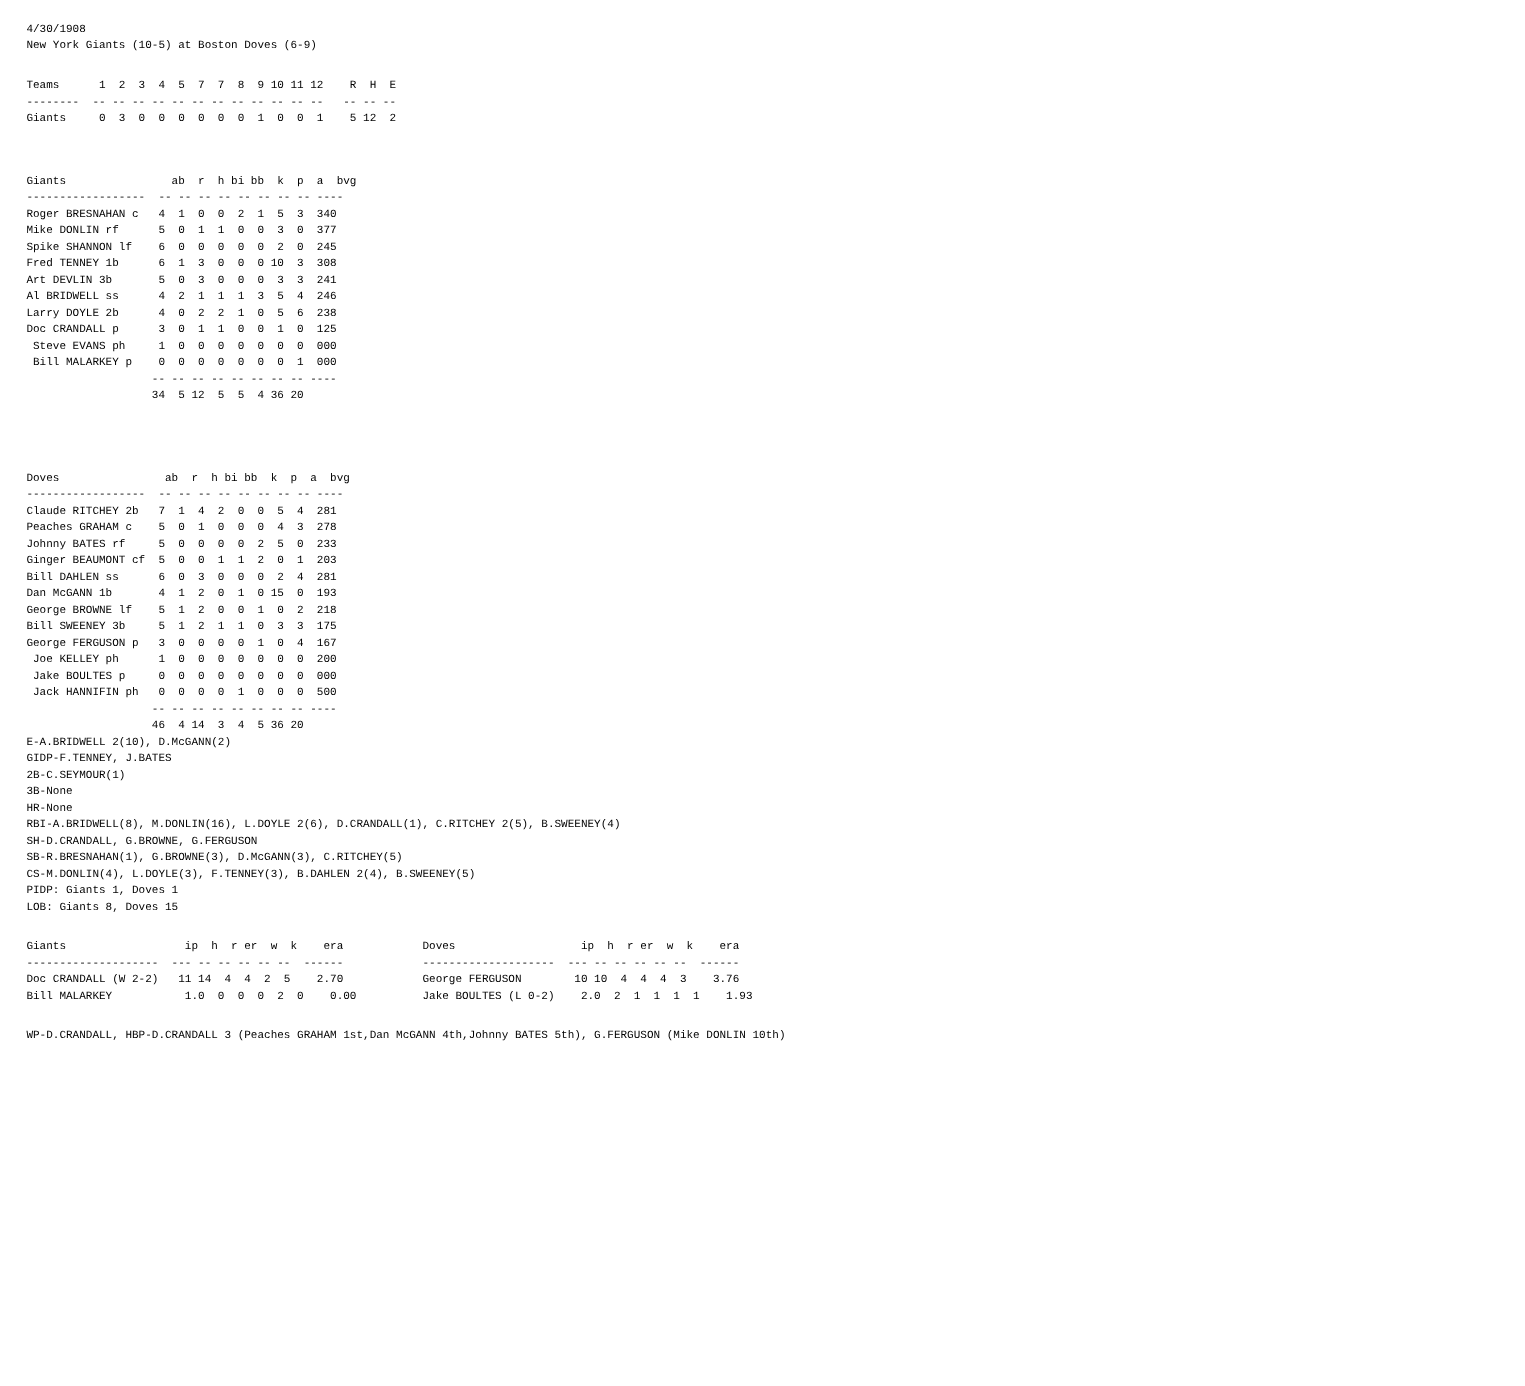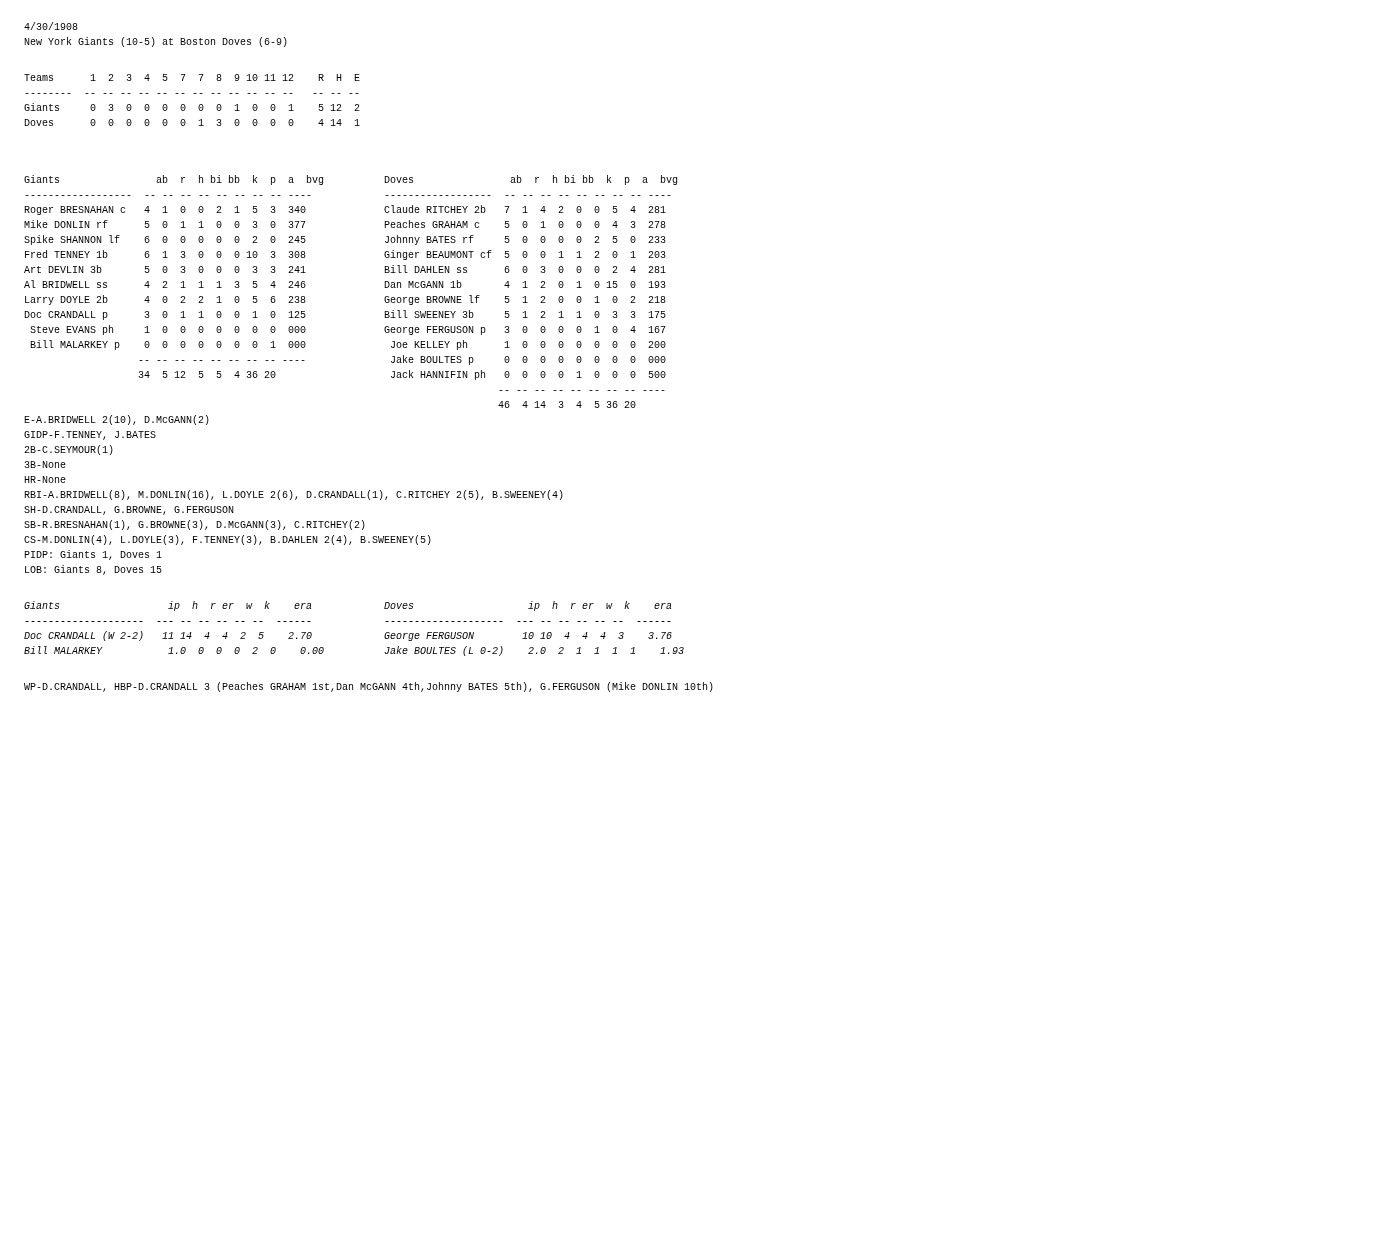--- a/index.html
+++ b/index.html
@@ -21,25 +21,24 @@
 </head>
 <body>
 
 <div>
   <div class="pre-block">4/30/1908</div>
   <div class="pre-block">New York Giants (10-5) at Boston Doves (6-9)</div>
   <br>
   <div class="pre-block">Teams      1  2  3  4  5  7  7  8  9 10 11 12    R  H  E</div>
   <div class="pre-block">--------  -- -- -- -- -- -- -- -- -- -- -- --   -- -- --</div>
   <div class="pre-block">Giants     0  3  0  0  0  0  0  0  1  0  0  1    5 12  2</div>
-  <div class="pre-block">Doves      0  0  0  0  0  0  1  3  0  0  0  0    4 14  1</div>
   <br>
   <br>
   
-  <div style="display: flex; gap: 60px; align-items: flex-start;">
+  <div style="display: flex; gap: 60px; align-items: flex-start; flex-direction: column;">
     <div>
       <div class="pre-block">Giants                ab  r  h bi bb  k  p  a  bvg</div>
       <div class="pre-block">------------------  -- -- -- -- -- -- -- -- ----</div>
       <div id="batting-giants-rows">
           <div class="pre-block">Roger BRESNAHAN c   4  1  0  0  2  1  5  3  340</div>
           <div class="pre-block">Mike DONLIN rf      5  0  1  1  0  0  3  0  377</div>
           <div class="pre-block">Spike SHANNON lf    6  0  0  0  0  0  2  0  245</div>
           <div class="pre-block">Fred TENNEY 1b      6  1  3  0  0  0 10  3  308</div>
           <div class="pre-block">Art DEVLIN 3b       5  0  3  0  0  0  3  3  241</div>
           <div class="pre-block">Al BRIDWELL ss      4  2  1  1  1  3  5  4  246</div>
@@ -75,30 +74,30 @@
 
   <div id="notes-block">
       <div class="pre-block"></div>
       <div class="pre-block">E-A.BRIDWELL 2(10), D.McGANN(2)</div>
       <div class="pre-block">GIDP-F.TENNEY, J.BATES</div>
       <div class="pre-block">2B-C.SEYMOUR(1)</div>
       <div class="pre-block">3B-None</div>
       <div class="pre-block">HR-None</div>
       <div class="pre-block">RBI-A.BRIDWELL(8), M.DONLIN(16), L.DOYLE 2(6), D.CRANDALL(1), C.RITCHEY 2(5), B.SWEENEY(4)</div>
       <div class="pre-block">SH-D.CRANDALL, G.BROWNE, G.FERGUSON</div>
-      <div class="pre-block">SB-R.BRESNAHAN(1), G.BROWNE(3), D.McGANN(3), C.RITCHEY(2)</div>
+      <div class="pre-block">SB-R.BRESNAHAN(1), G.BROWNE(3), D.McGANN(3), C.RITCHEY(5)</div>
       <div class="pre-block">CS-M.DONLIN(4), L.DOYLE(3), F.TENNEY(3), B.DAHLEN 2(4), B.SWEENEY(5)</div>
       <div class="pre-block"></div>
       <div class="pre-block">PIDP: Giants 1, Doves 1</div>
       <div class="pre-block">LOB: Giants 8, Doves 15</div>
     </div>
 
   <br>
   
-  <div style="display: flex; gap: 60px; align-items: flex-start; font-style: italic;">
+  <div style="display: flex; gap: 60px; align-items: flex-start;">
     <div>
       <div class="pre-block">Giants                  ip  h  r er  w  k    era</div>
       <div class="pre-block">--------------------  --- -- -- -- -- --  ------</div>
       <div id="pitching-giants-rows">
           <div class="pre-block">Doc CRANDALL (W 2-2)   11 14  4  4  2  5    2.70</div>
           <div class="pre-block">Bill MALARKEY           1.0  0  0  0  2  0    0.00</div>
         </div>
     </div>
     <div>
       <div class="pre-block">Doves                   ip  h  r er  w  k    era</div>

